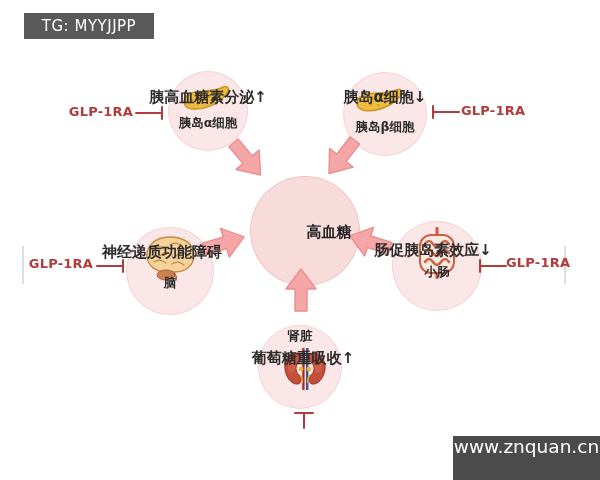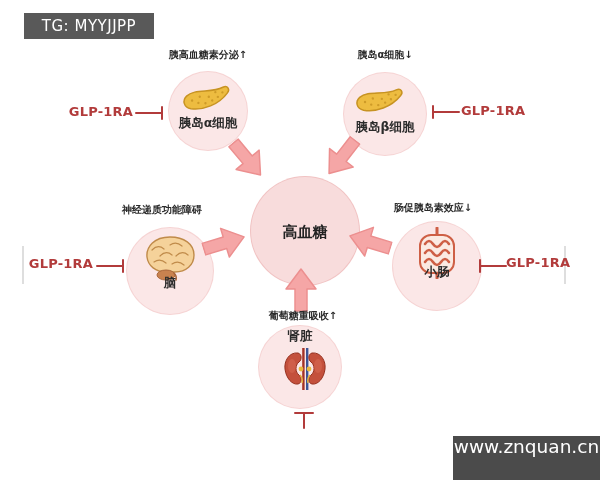--- a/index.html
+++ b/index.html
@@ -27,35 +27,35 @@
   .circle{position:absolute;border-radius:50%;background:var(--node-circle-fill);
     border:1px solid rgba(233,160,160,.28);box-sizing:border-box;}
   .c-alpha{left:168px;top:71px;width:80px;height:80px;}
   .c-beta{left:343px;top:72px;width:84px;height:84px;}
   .c-brain{left:126px;top:227px;width:88px;height:88px;}
   .c-intestine{left:392px;top:221px;width:90px;height:90px;}
   .c-kidney{left:258px;top:325px;width:84px;height:84px;}
   .c-center{left:250px;top:176px;width:110px;height:110px;background:var(--center-circle-fill);
     border:1px solid rgba(230,150,150,.35);}
   
-  .caption{position:absolute;width:170px;text-align:center;font-size:10px;font-weight:700;
-    color:var(--label-text);line-height:1.1;}
+  .caption{position:absolute;width:170px;text-align:center;font-size:15px;font-weight:700;
+    color:var(--label-text);line-height:1.1;margin-top:40px;}
   .cap-alpha{left:123px;top:49px;}
   .cap-beta{left:300px;top:49px;}
   .cap-brain{left:77px;top:204px;}
   .cap-intestine{left:348px;top:202px;}
   .cap-kidney{left:218px;top:310px;}
   .organ-label{position:absolute;text-align:center;font-size:12.5px;font-weight:700;color:var(--label-text);}
   .org-alpha{left:168px;top:115px;width:80px;}
   .org-beta{left:343px;top:119px;width:84px;}
   .org-brain{left:126px;top:275px;width:88px;}
   .org-intestine{left:392px;top:264px;width:90px;font-family:Liberation Mono, monospace;}
   .org-kidney{left:258px;top:328px;width:84px;}
   .center-label{position:absolute;left:250px;top:223px;width:110px;text-align:center;
-    font-size:15px;font-weight:700;color:#222;}
+    font-size:15px;font-weight:700;color:#222;padding-left:24px;}
   
   .drug{position:absolute;font-size:13px;font-weight:700;color:var(--drug-text);letter-spacing:.2px;}
   .drug-alpha{left:53px;top:104px;width:80px;text-align:right;}
   .drug-beta{left:461px;top:103px;width:90px;text-align:left;}
   .drug-brain{left:13px;top:256px;width:80px;text-align:right;}
   .drug-intestine{left:506px;top:255px;width:90px;text-align:left;}
   .drug-kidney{left:254px;top:426px;width:100px;text-align:center;}
   
   .tbar{position:absolute;}
   .tb-alpha{left:135px;top:105px;}

